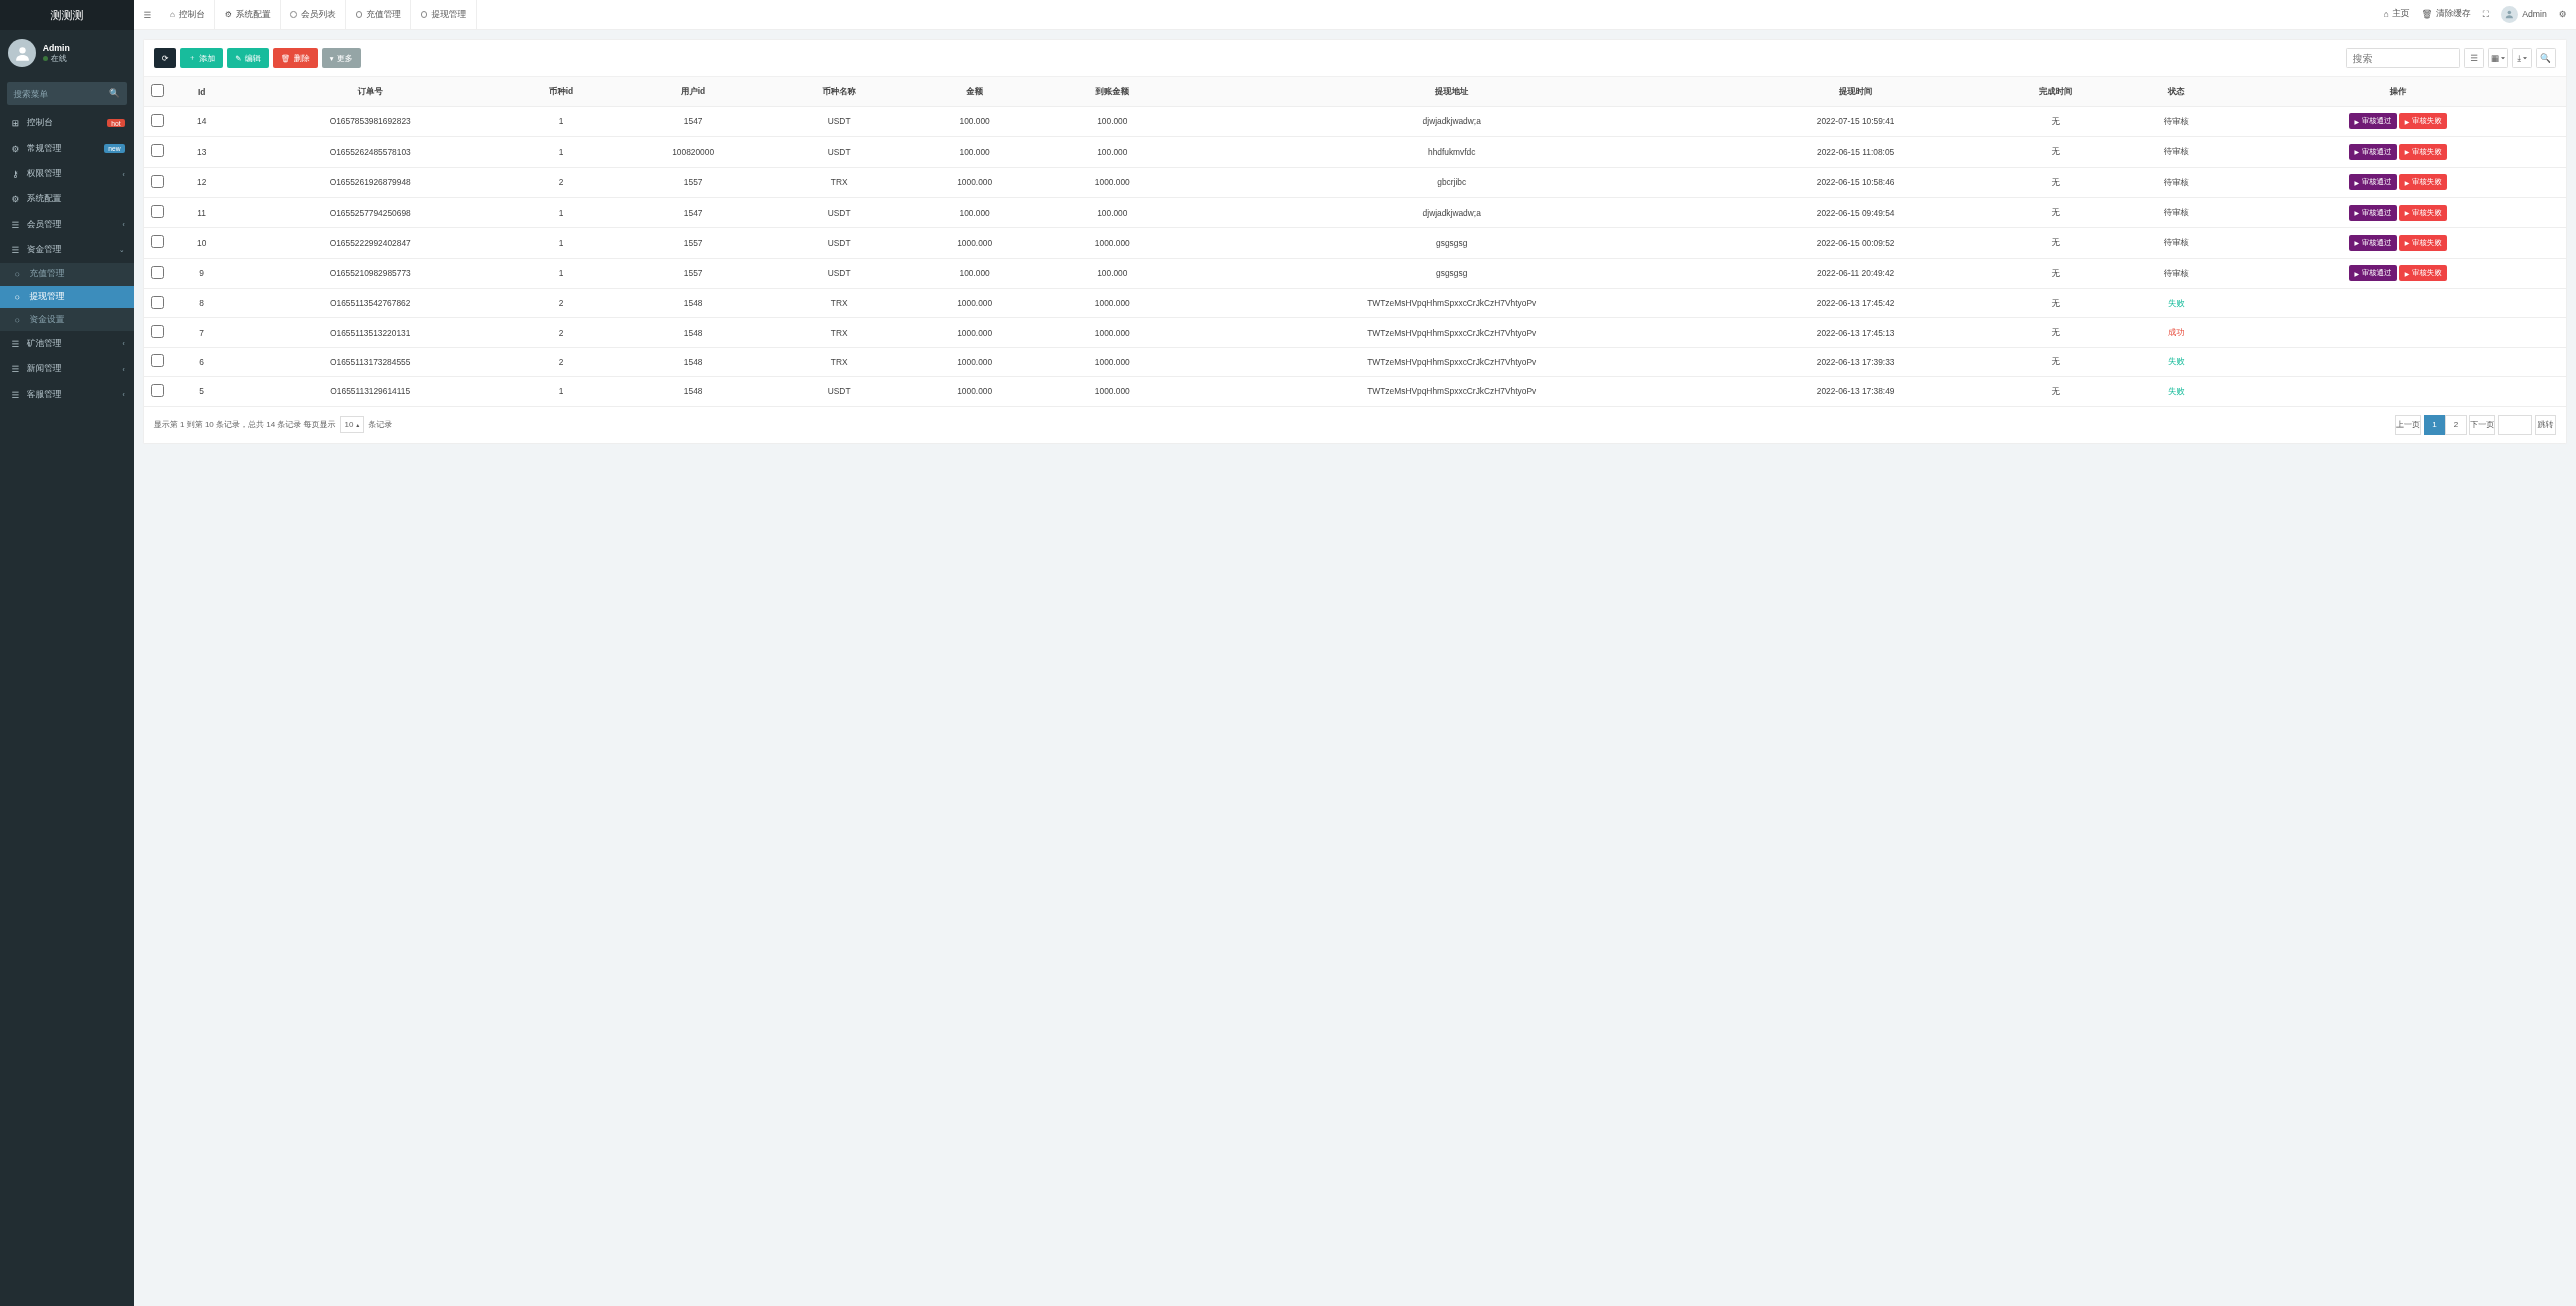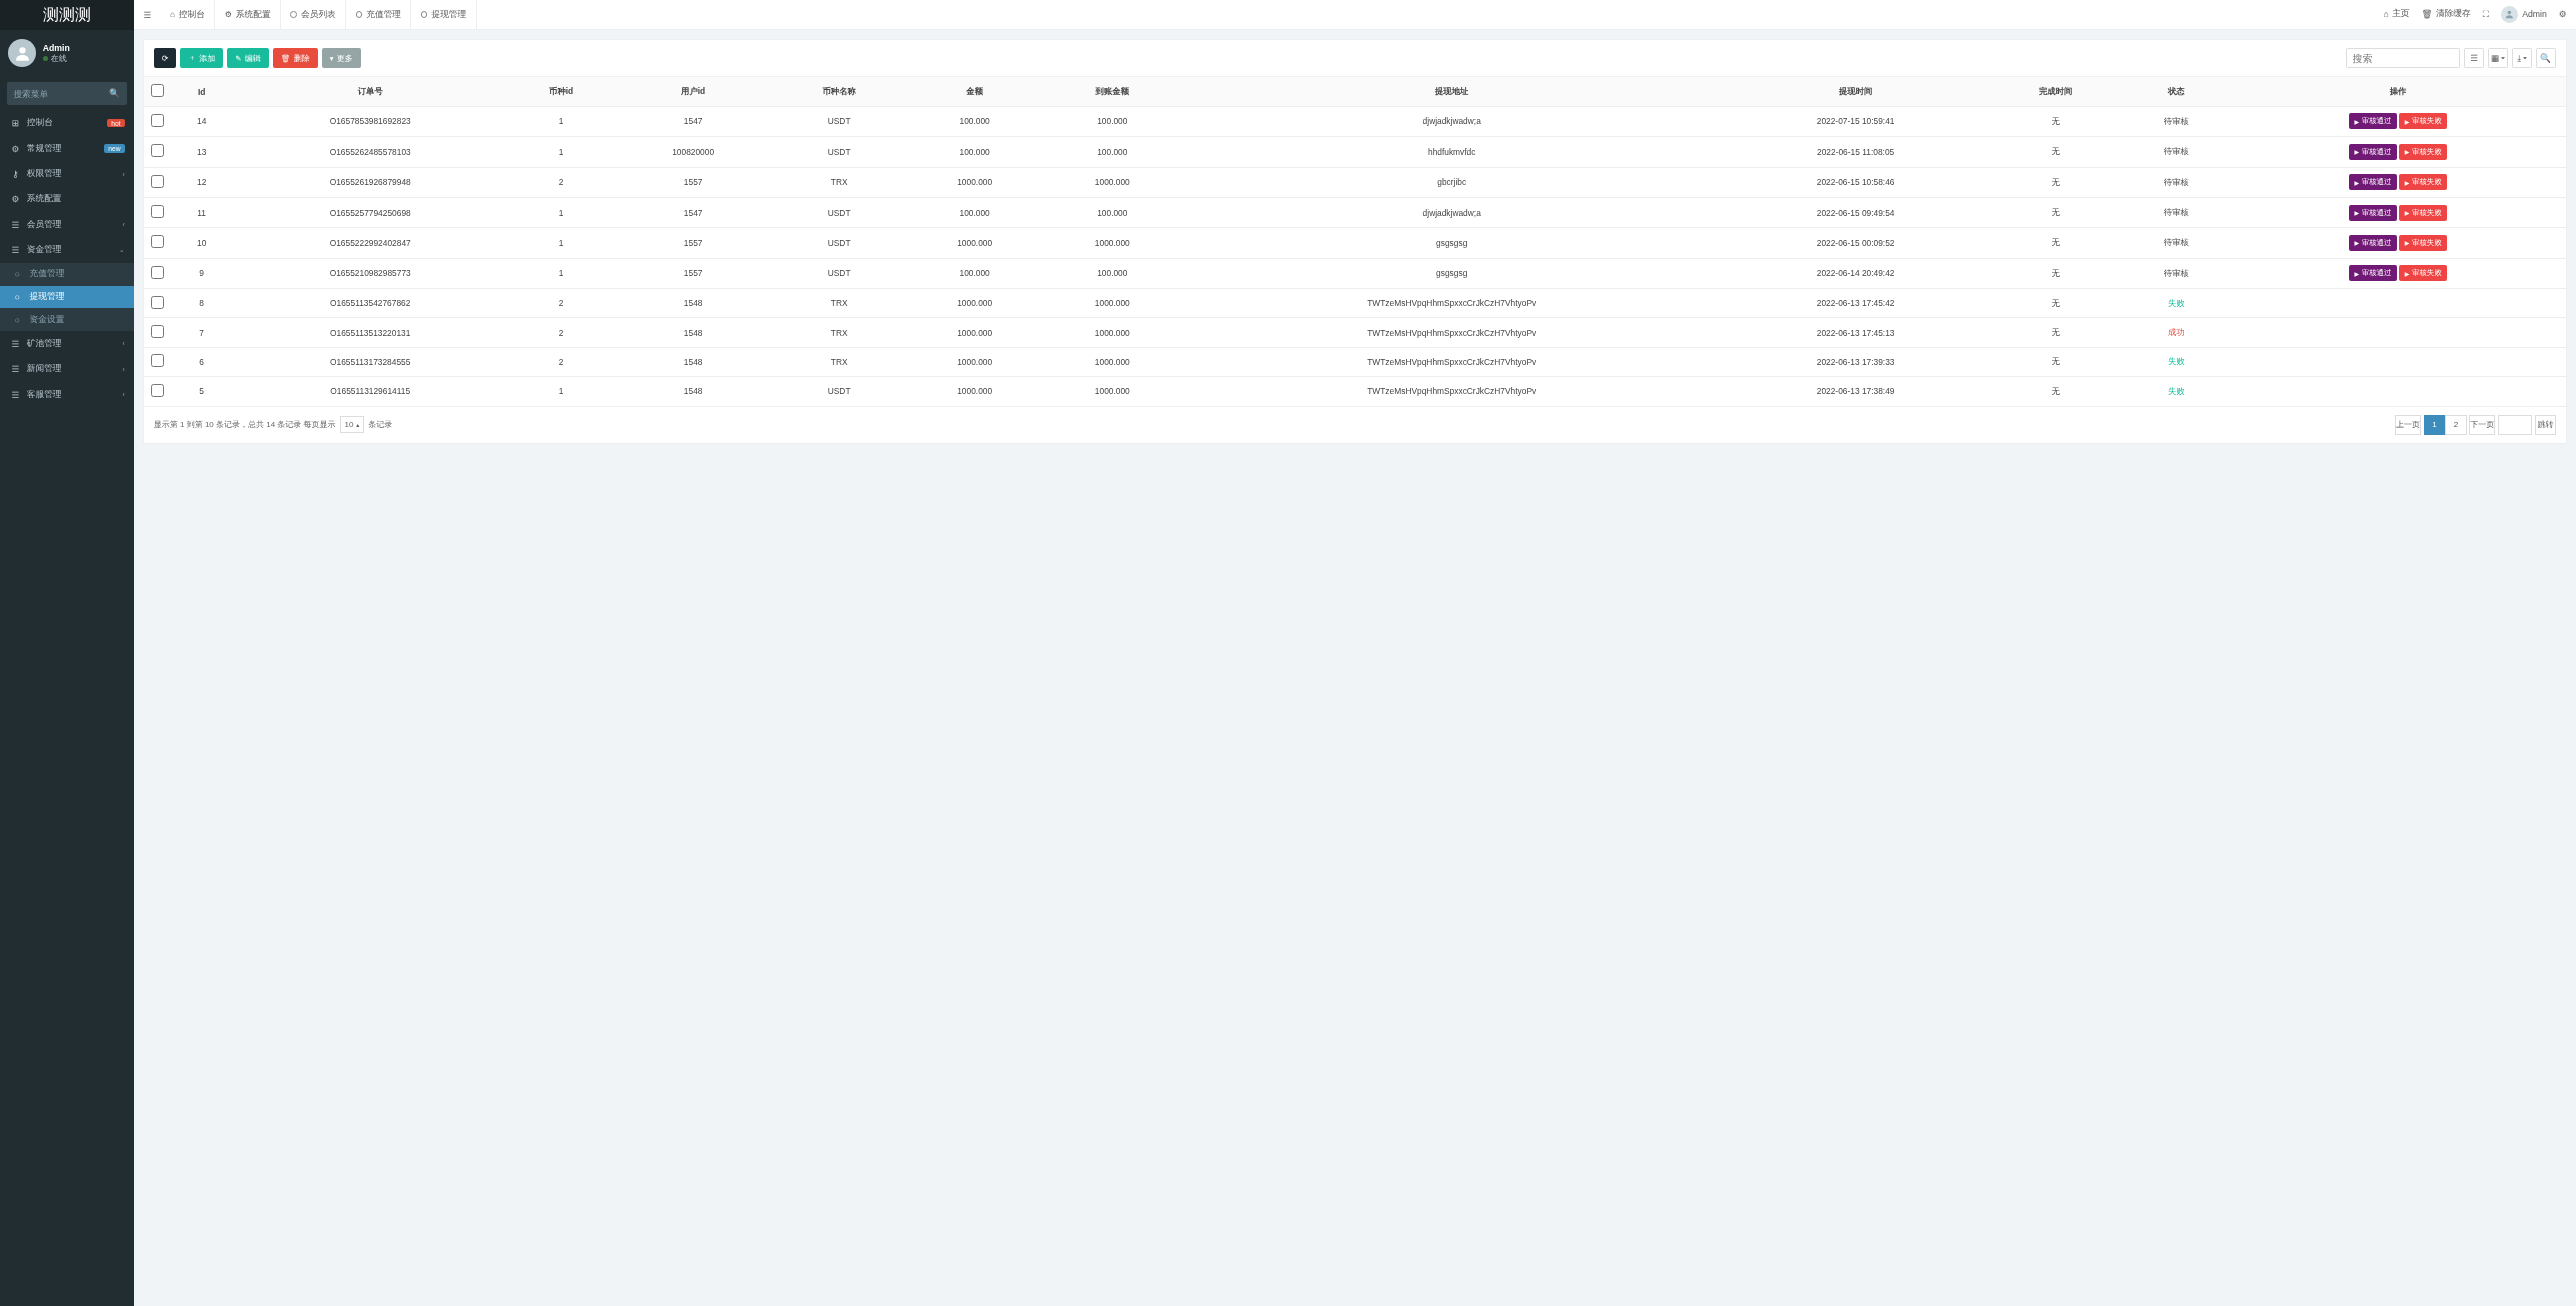--- a/index.html
+++ b/index.html
@@ -1,21 +1,21 @@
 <!DOCTYPE html>
 <html style="font-size:10.7px"><head>
 <meta charset="utf-8">
 <style>
 * { box-sizing: border-box; margin: 0; padding: 0; }
 body { font-family: "Helvetica Neue", Arial, "Microsoft YaHei", sans-serif; font-size: 8.7px; color: #333; background: #f1f4f6; overflow: hidden; }
 .app { display: flex; width: 100vw; height: 100vh; }
 
 
 .sidebar { width: 134px; background: #222d32; color: #b8c7ce; display: flex; flex-direction: column; flex-shrink: 0; }
-.logo { height: 30px; line-height: 30px; text-align: center; background: #1a2226; color: #fff; font-size: 16px; font-weight: 400; }
+.logo { height: 30px; line-height: 30px; text-align: center; background: #1a2226; color: #fff; font-size: 11px; font-weight: 400; }
 .user-panel { padding: 9.4px 8px 9.4px 8px; display: flex; align-items: center; background: #222d32; }
 .user-avatar { width: 28px; height: 28px; border-radius: 50%; background: #b8c7ce; display: inline-flex; align-items: center; justify-content: center; margin-right: 6.7px; }
 .user-avatar svg { width: 19px; height: 19px; fill: #fff; }
 .user-info .uname { color: #fff; font-weight: 600; font-size: 8.7px; }
 .user-info .ustatus { font-size: 8px; color: #b8c7ce; }
 .status-dot { display:inline-block; width:5.4px; height:5.4px; border-radius:50%; background:#3c763d; margin-right:2.7px; vertical-align: middle;}
 .search-box { margin: 5.4px 6.7px; position: relative; }
 .search-box input { width: 100%; height: 23px; background: #374850; border: none; padding: 4px 20px 4px 6.7px; color: #eee; border-radius: 2px; outline:none; font-size:8.7px;}
 .search-box input::placeholder { color:#8aa4af; }
 .search-box .sicon { position:absolute; right:6.7px; top:5.4px; color:#8aa4af; }
@@ -367,21 +367,21 @@
               <tr>
     <td><input type="checkbox" style=""></td>
     <td>9</td>
     <td>O1655210982985773</td>
     <td>1</td>
     <td>1557</td>
     <td>USDT</td>
     <td>100.000</td>
     <td>100.000</td>
     <td>gsgsgsg</td>
-    <td>2022-06-14 20:49:42</td>
+    <td>2022-06-11 20:49:42</td>
     <td>无</td>
     <td><span class="status-pending">待审核</span></td>
     <td><button class="row-btn row-btn-pass"><span class="play">▶</span>审核通过</button><button class="row-btn row-btn-fail"><span class="play">▶</span>审核失败</button></td>
               </tr>
               <tr>
     <td><input type="checkbox" style=""></td>
     <td>8</td>
     <td>O1655113542767862</td>
     <td>2</td>
     <td>1548</td>

